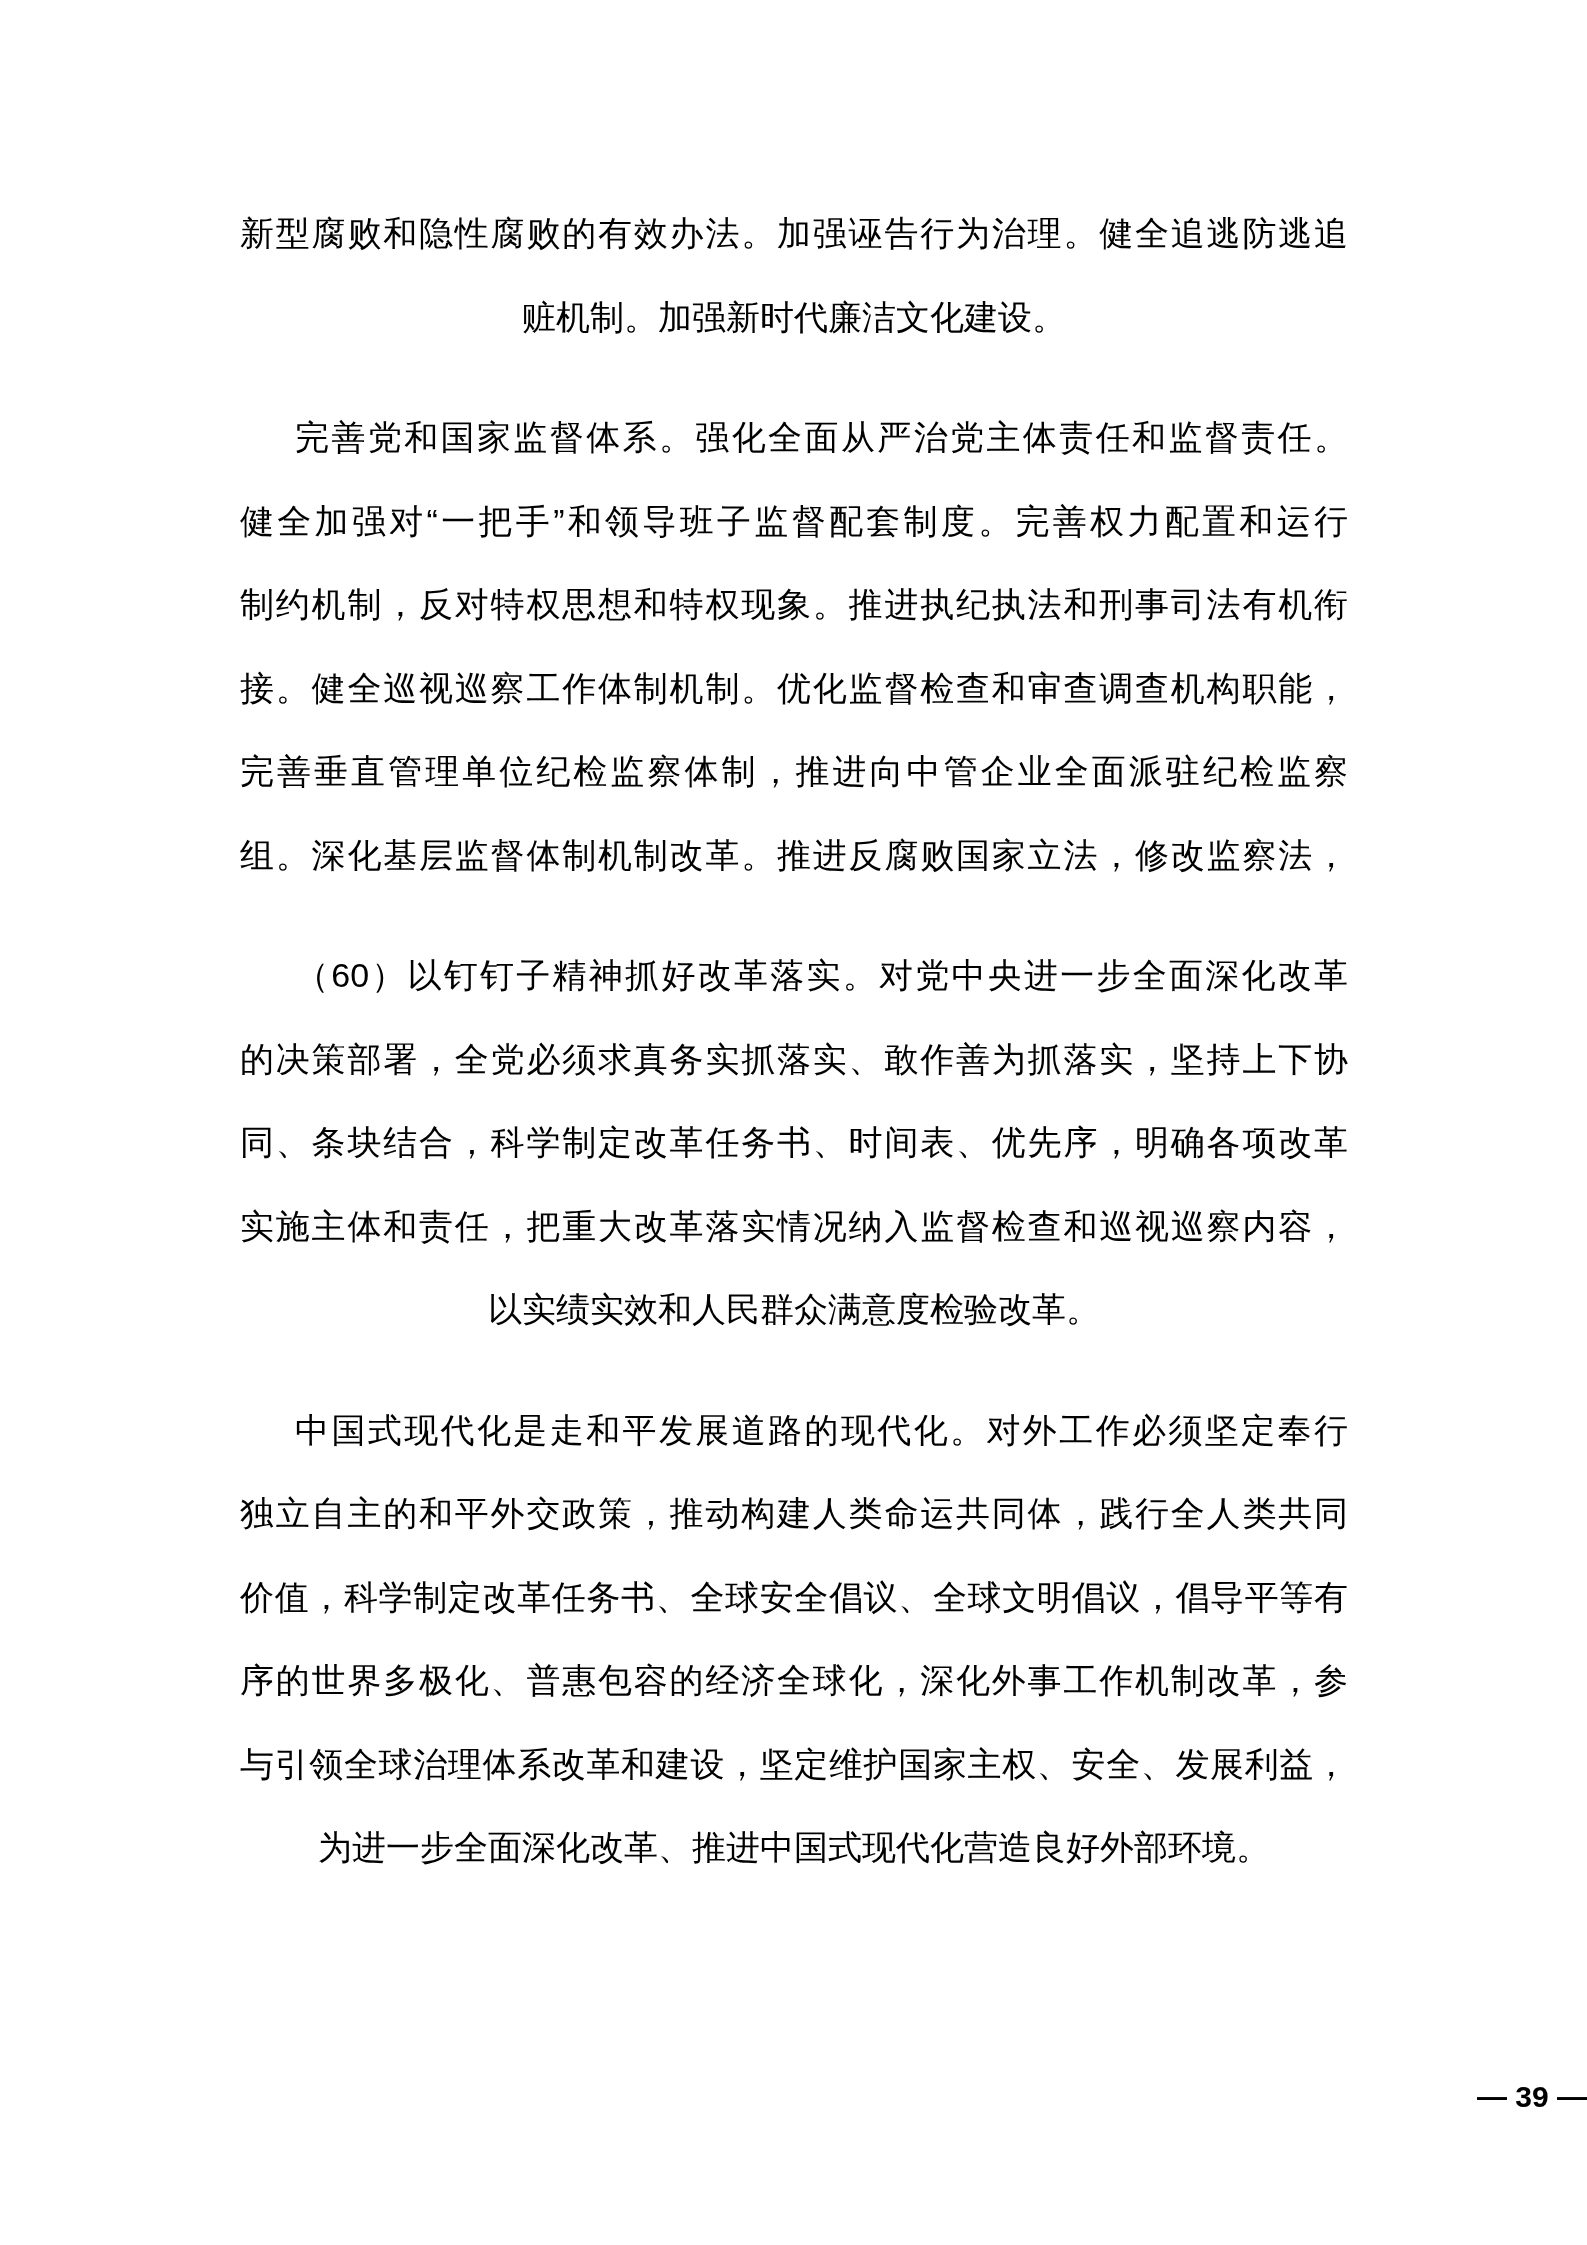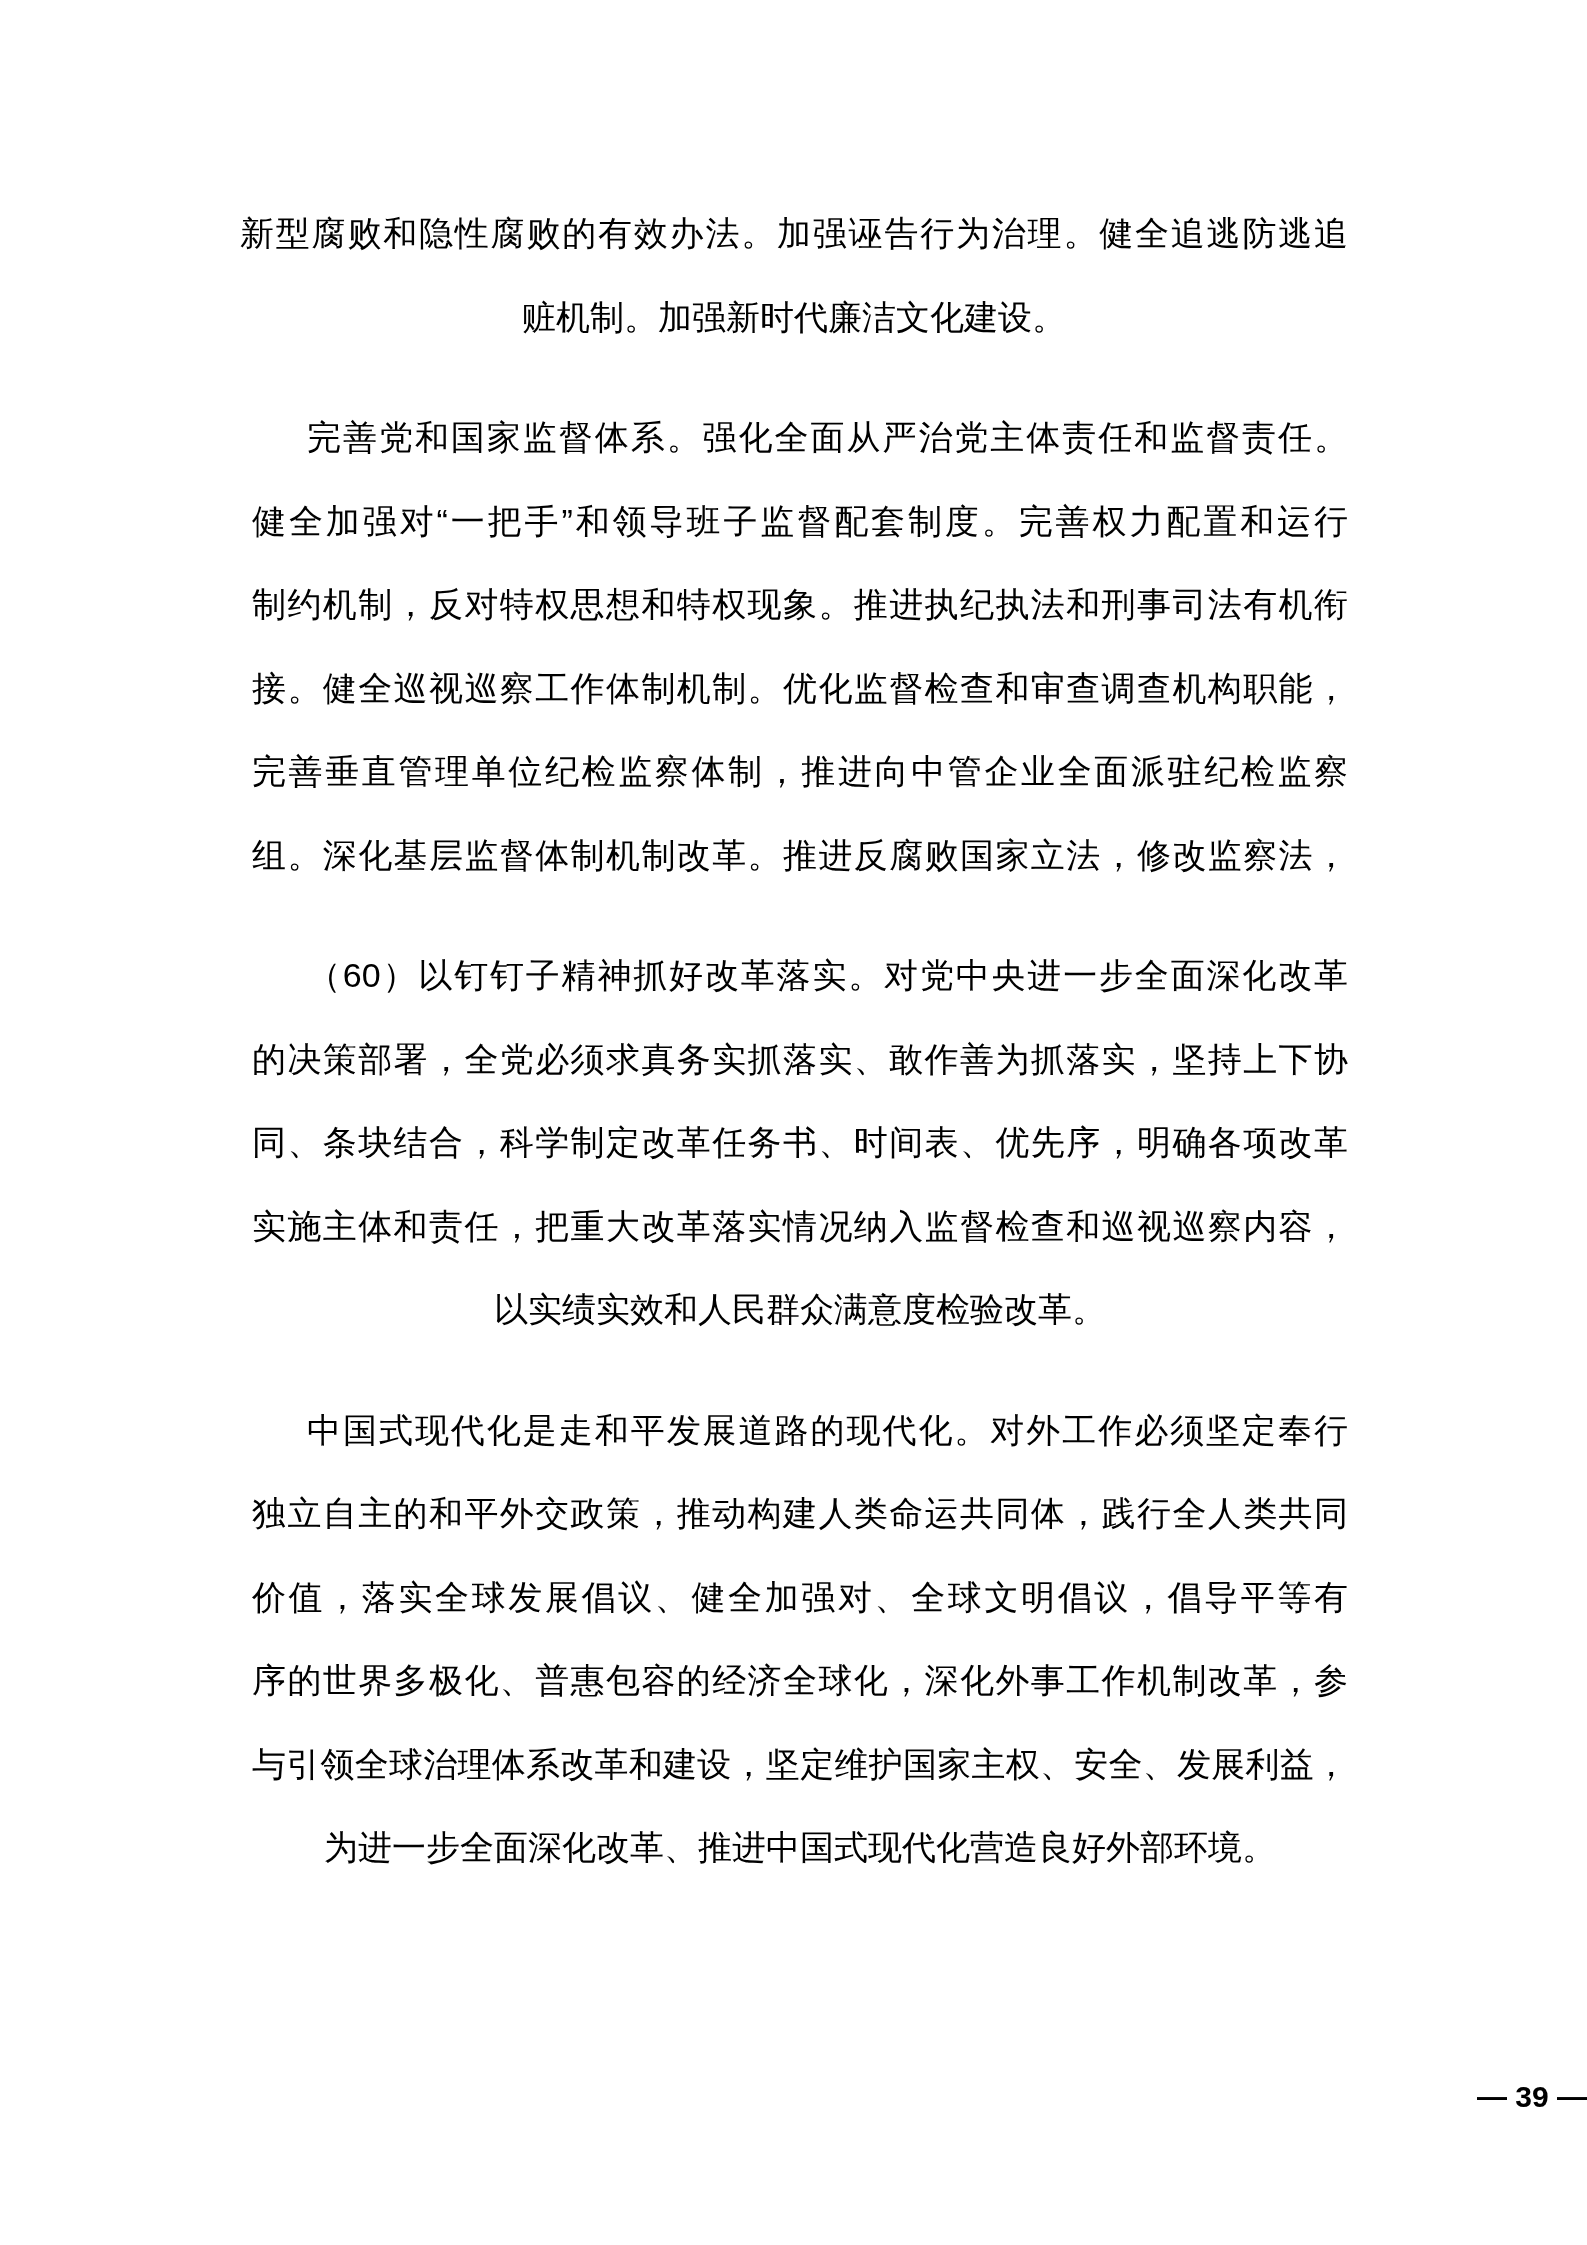--- a/index.html
+++ b/index.html
@@ -22,21 +22,21 @@
     height: 1700px;
     background: #ffffff;
   }
   .text-block {
     position: absolute;
     left: 240px;
     top: 192px;
     width: 1108px;
   }
   .para { margin: 0; padding: 0; }
-  .para + .para { margin-top: 37px; margin-left: 12px; }
+  .para + .para { margin-top: 37px; }
   .line {
     font-size: 34px;
     line-height: 83.5px;
     height: 83.5px;
     color: #000000;
     white-space: nowrap;
     letter-spacing: 0;
     text-align: center;
   }
   
@@ -83,21 +83,21 @@
       <div class="line fill indent">（60）以钉钉子精神抓好改革落实。对党中央进一步全面深化改革</div>
       <div class="line fill">的决策部署，全党必须求真务实抓落实、敢作善为抓落实，坚持上下协</div>
       <div class="line fill">同、条块结合，科学制定改革任务书、时间表、优先序，明确各项改革</div>
       <div class="line fill">实施主体和责任，把重大改革落实情况纳入监督检查和巡视巡察内容，</div>
       <div class="line">以实绩实效和人民群众满意度检验改革。</div>
     </div>
 
     <div class="para">
       <div class="line fill indent">中国式现代化是走和平发展道路的现代化。对外工作必须坚定奉行</div>
       <div class="line fill">独立自主的和平外交政策，推动构建人类命运共同体，践行全人类共同</div>
-      <div class="line fill">价值，落实全球发展倡议、健全加强对、全球文明倡议，倡导平等有</div>
+      <div class="line fill">价值，科学制定改革任务书、全球安全倡议、全球文明倡议，倡导平等有</div>
       <div class="line fill">序的世界多极化、普惠包容的经济全球化，深化外事工作机制改革，参</div>
       <div class="line fill">与引领全球治理体系改革和建设，坚定维护国家主权、安全、发展利益，</div>
       <div class="line">为进一步全面深化改革、推进中国式现代化营造良好外部环境。</div>
     </div>
 
   </div>
 
   <div class="footer">— 39 —</div>
 
 </div>

